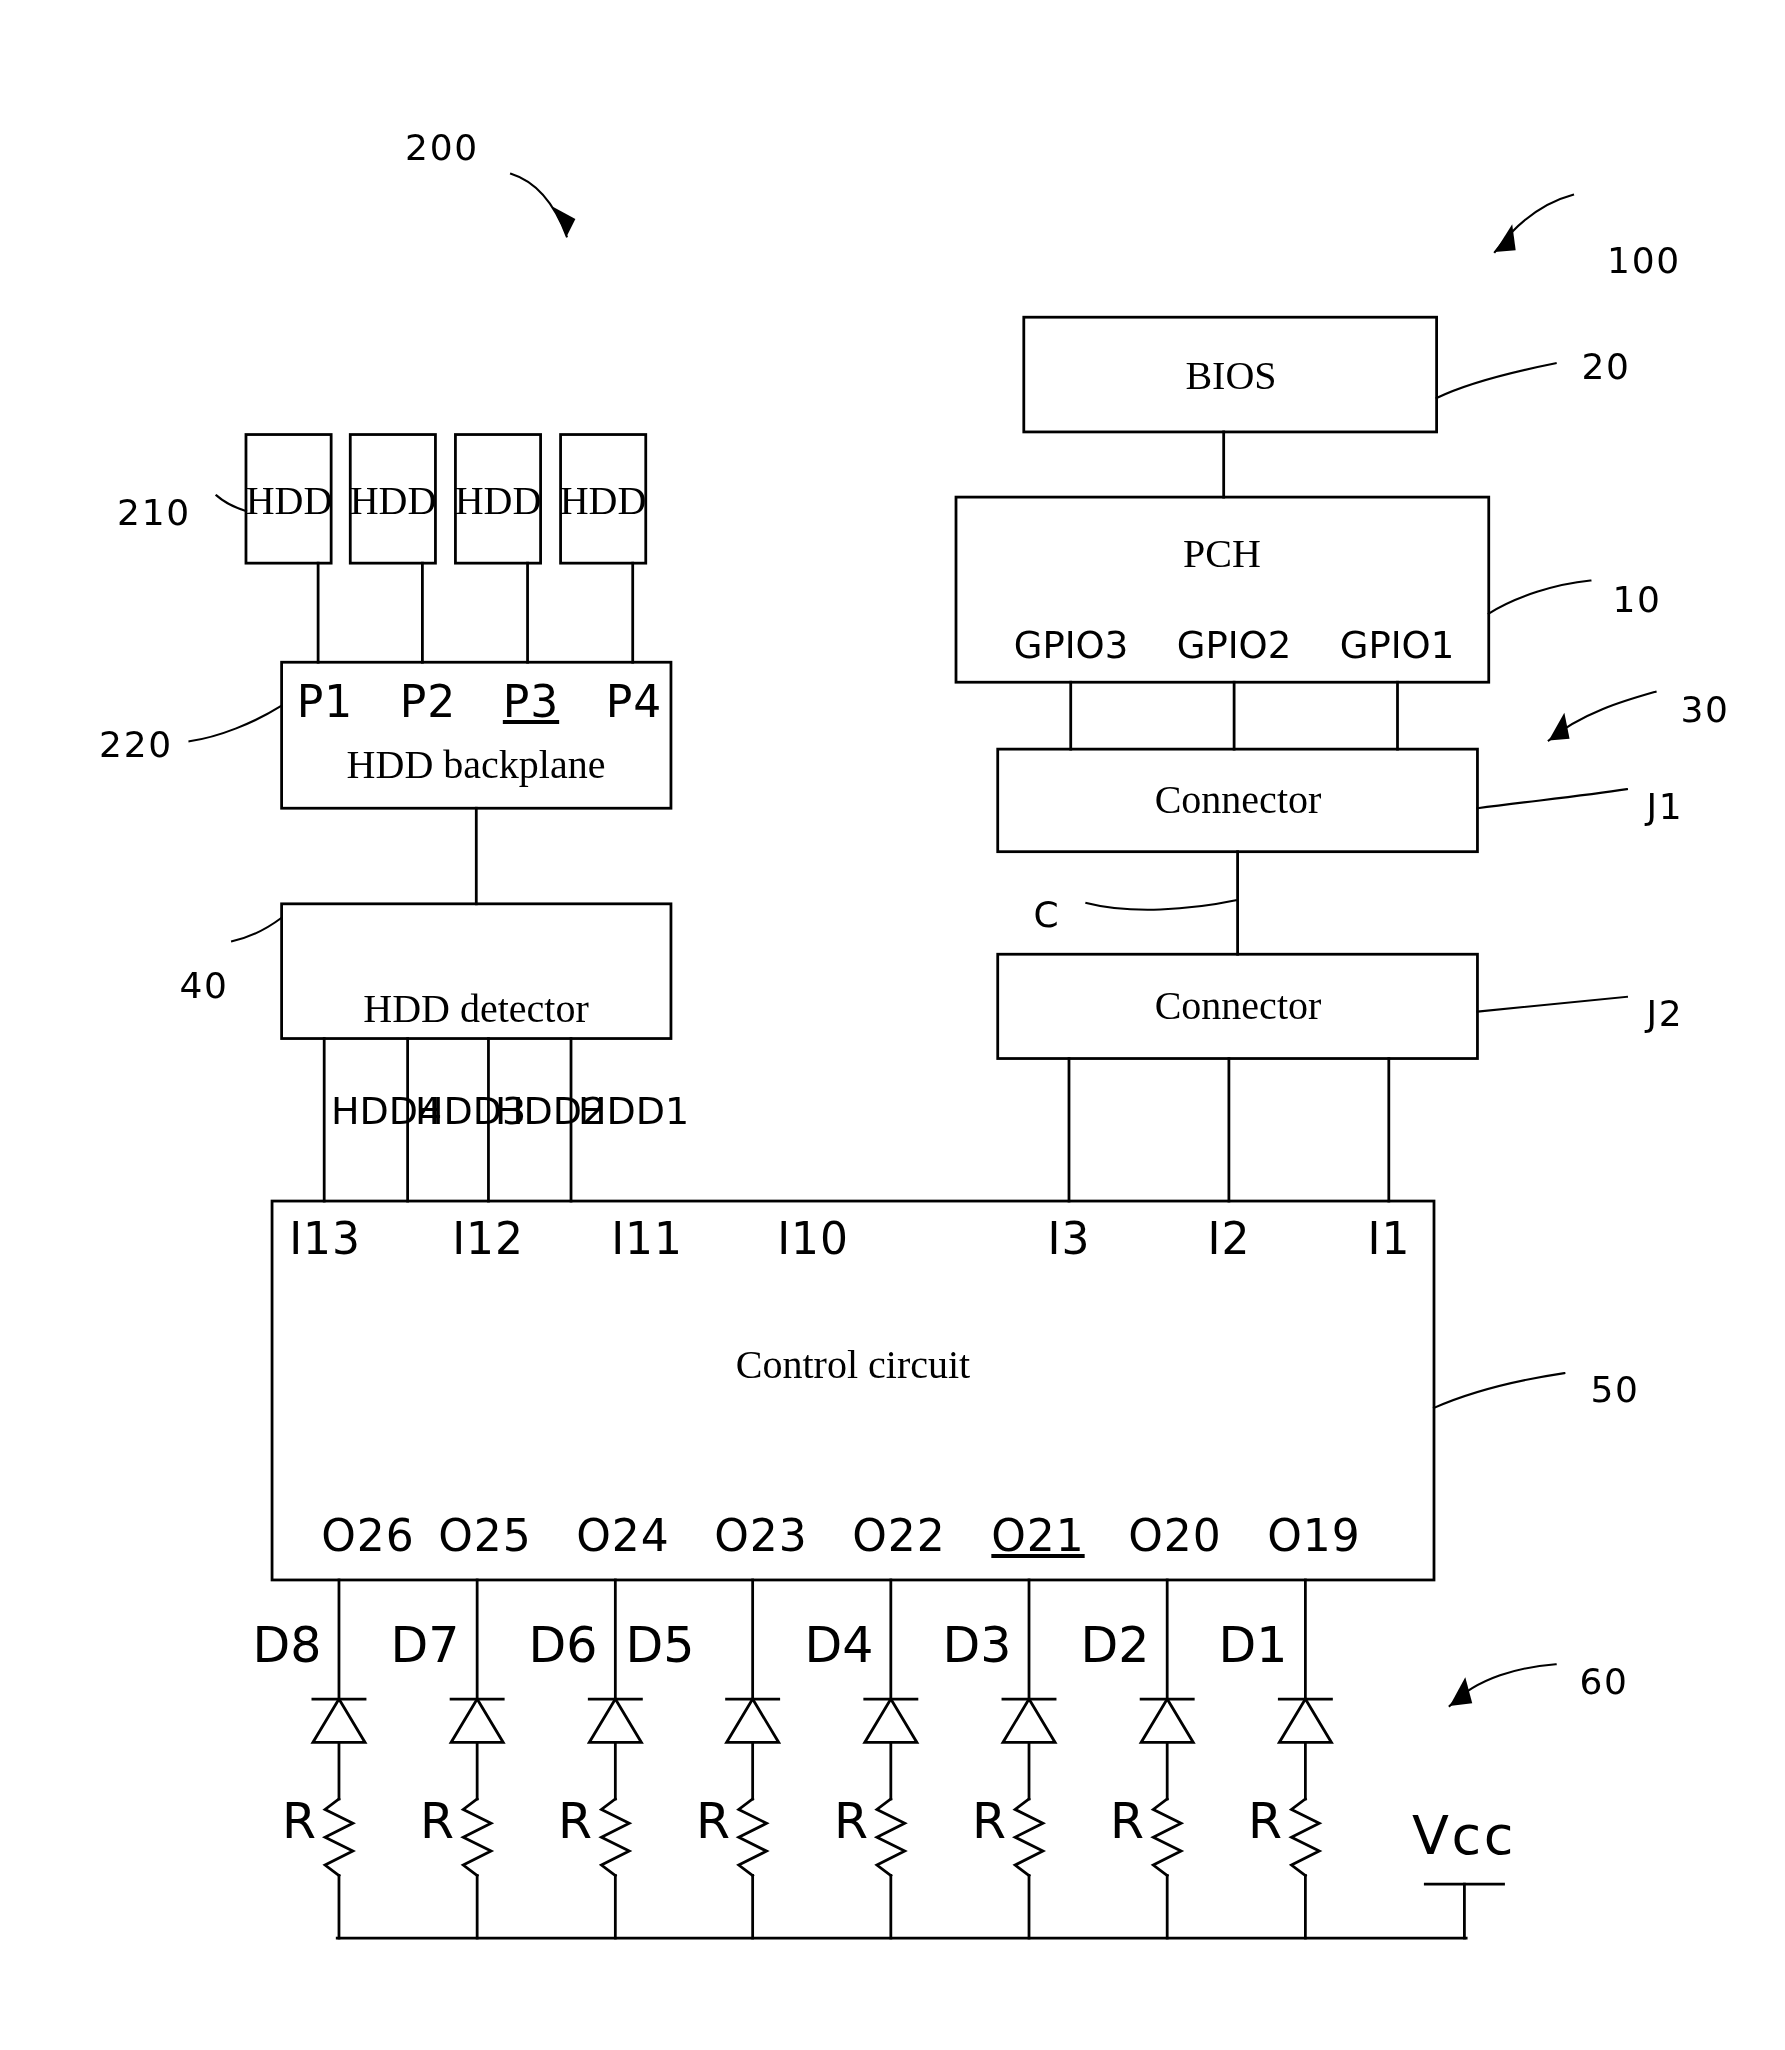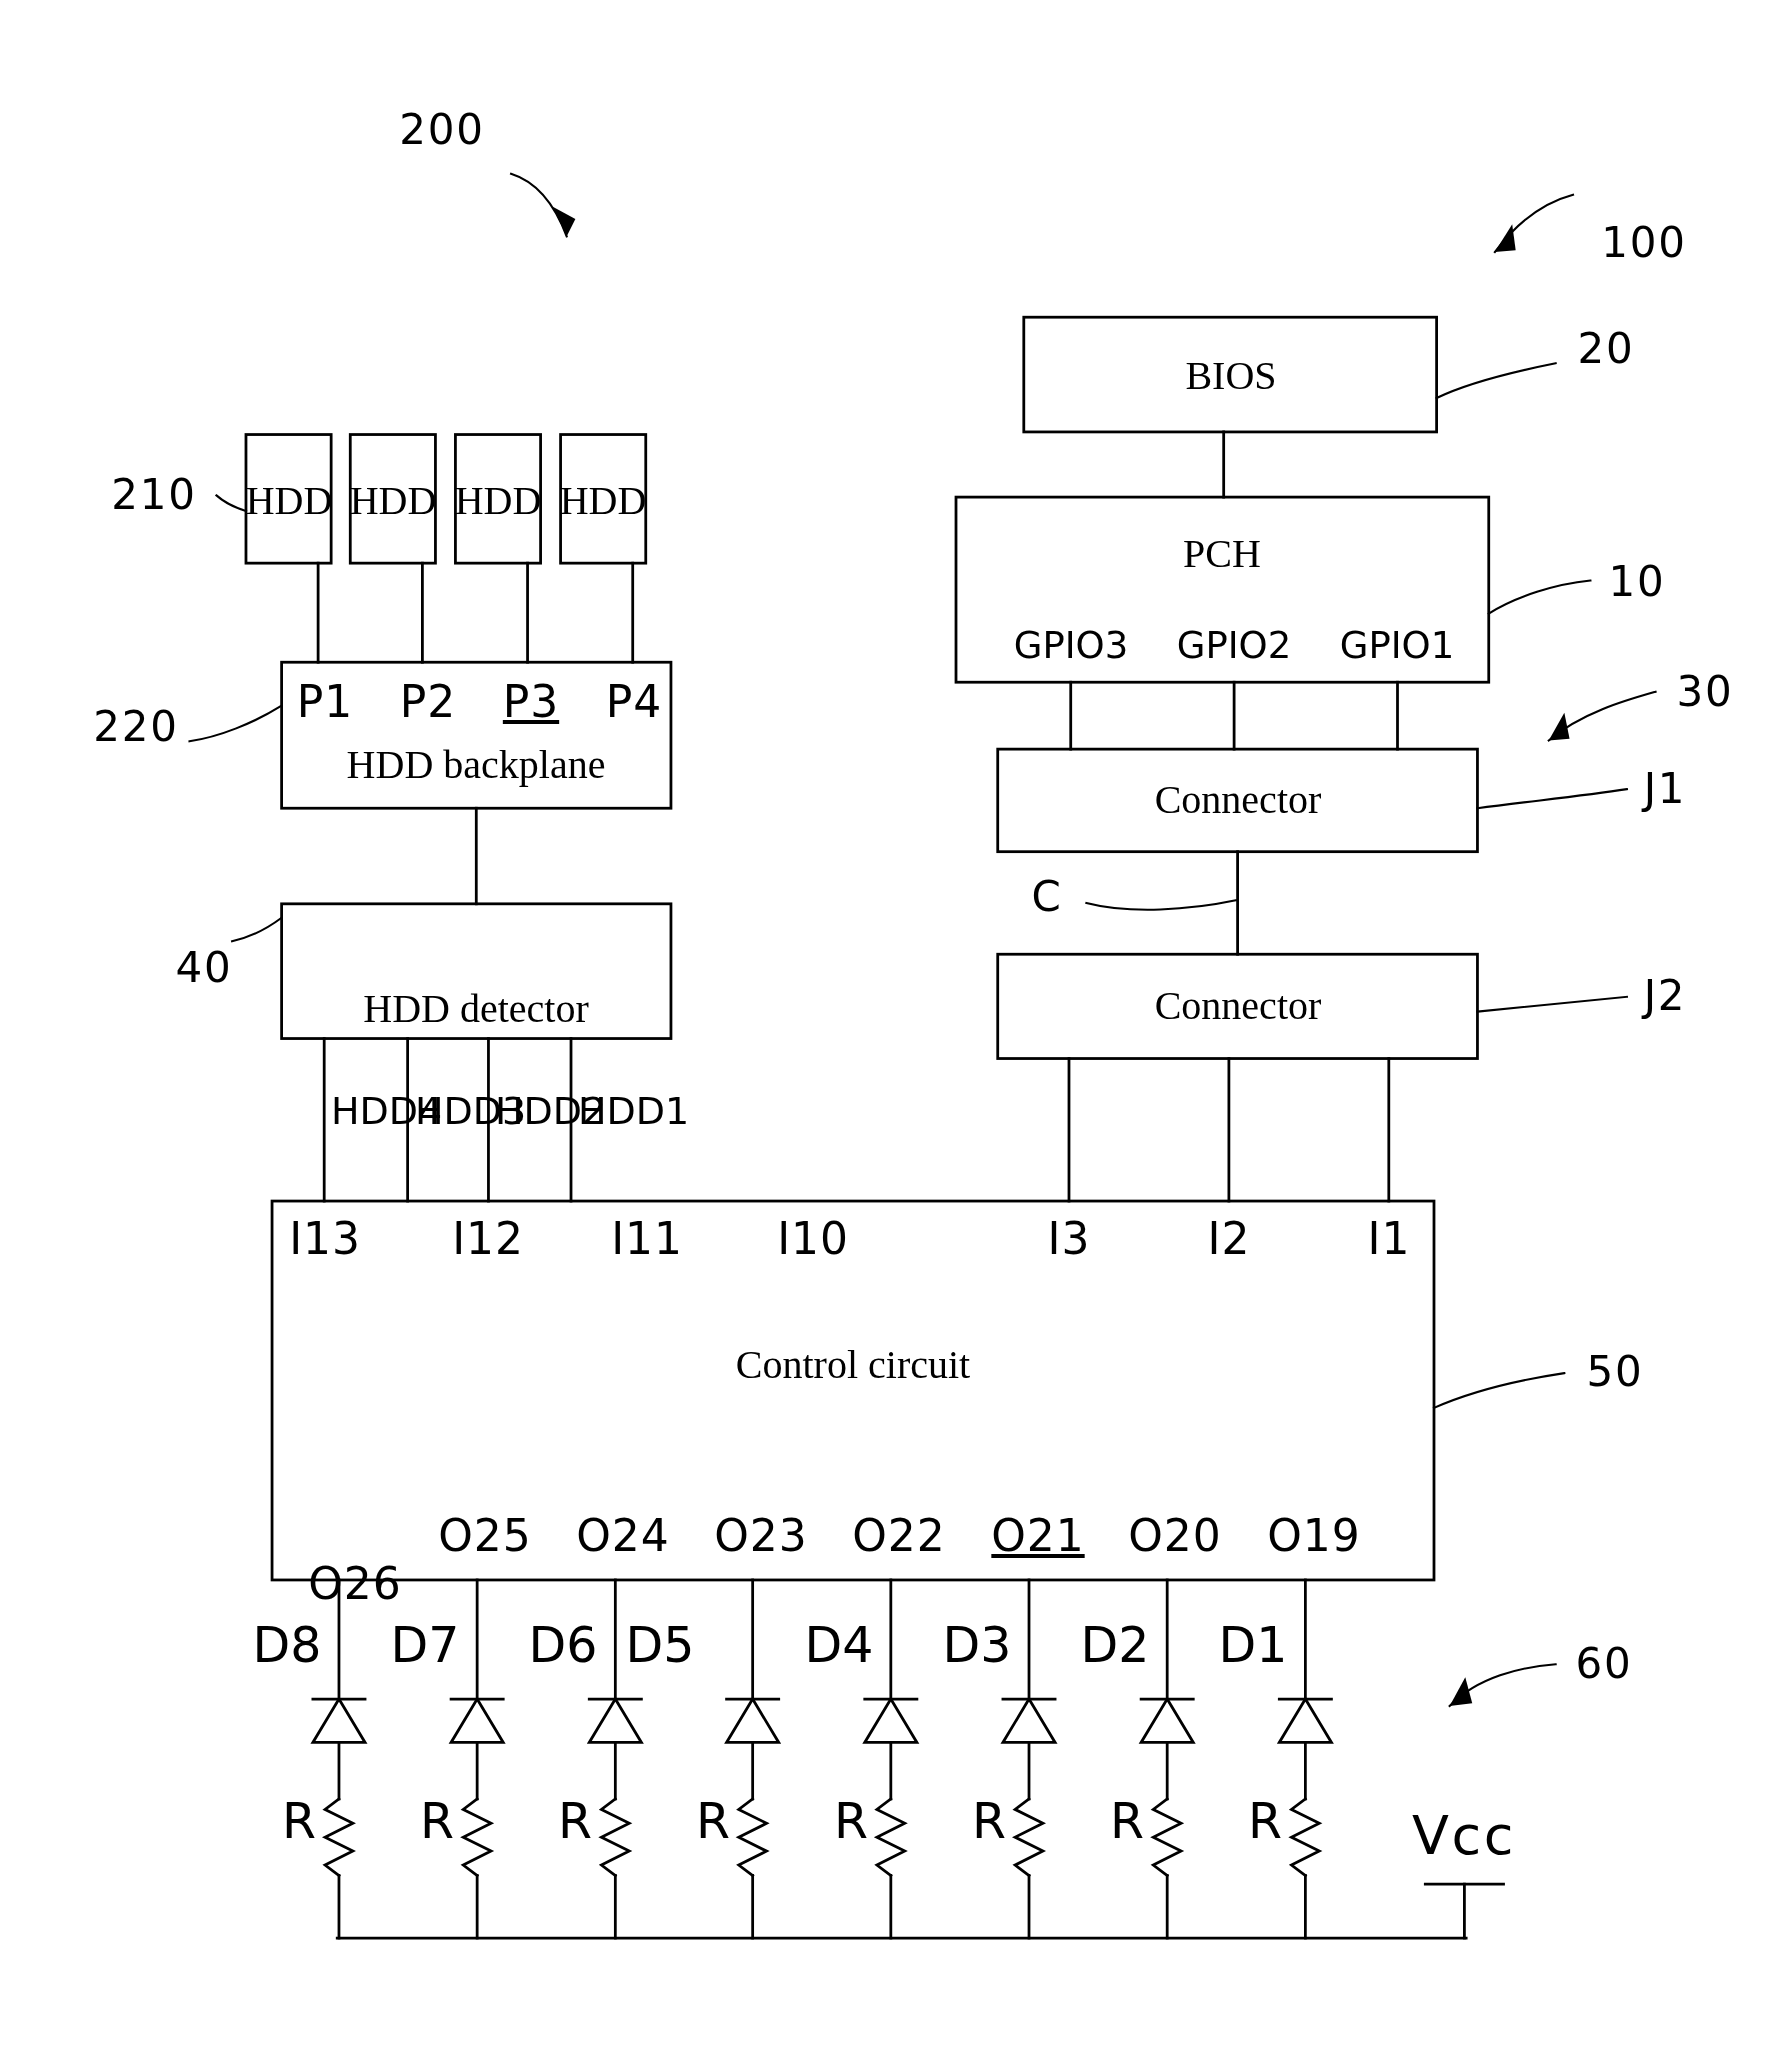--- a/index.html
+++ b/index.html
@@ -39,22 +39,23 @@
     font-size: 44px;
     letter-spacing: 0.9px;
   }
   .pin-sm {
     font-family: "DejaVu Sans", sans-serif;
     font-size: 37px;
     text-align: center;
   }
   .ref {
     font-family: "DejaVu Sans", sans-serif;
-    font-size: 42px;
+    font-size: 36px;
     letter-spacing: 1.7px;
+    margin-top: 21px;
   }
   .sig {
     font-family: "DejaVu Sans", sans-serif;
     font-size: 38px;
     letter-spacing: 0px;
   }
   .comp {
     font-family: "DejaVu Sans", sans-serif;
     font-size: 49px;
   }
@@ -242,21 +243,21 @@
   <div class="lbl pin ctr" style="left:325px; top:1217px;">I13</div>
   <div class="lbl pin ctr" style="left:488px; top:1217px;">I12</div>
   <div class="lbl pin ctr" style="left:647px; top:1217px;">I11</div>
   <div class="lbl pin ctr" style="left:813px; top:1217px;">I10</div>
   <div class="lbl pin ctr" style="left:1069px; top:1217px;">I3</div>
   <div class="lbl pin ctr" style="left:1229px; top:1217px;">I2</div>
   <div class="lbl pin ctr" style="left:1389px; top:1217px;">I1</div>
 
   <div class="lbl box-title ctr" style="left:853px; top:1345px;">Control circuit</div>
 
-  <div class="lbl pin ctr" style="left:355px; top:1514px;margin-top:48px;">O26</div>
+  <div class="lbl pin ctr" style="left:368px; top:1514px;">O26</div>
   <div class="lbl pin ctr" style="left:485px; top:1514px;">O25</div>
   <div class="lbl pin ctr" style="left:623px; top:1514px;">O24</div>
   <div class="lbl pin ctr" style="left:761px; top:1514px;text-align:right;">O23</div>
   <div class="lbl pin ctr" style="left:899px; top:1514px;">O22</div>
   <div class="lbl pin ctr" style="left:1038px; top:1514px;text-decoration:underline;">O21</div>
   <div class="lbl pin ctr" style="left:1175px; top:1514px;">O20</div>
   <div class="lbl pin ctr" style="left:1314px; top:1514px;">O19</div>
 
   <div class="lbl comp ctr" style="left:287px; top:1621px;">D8</div>
   <div class="lbl comp ctr" style="left:425px; top:1621px;">D7</div>

